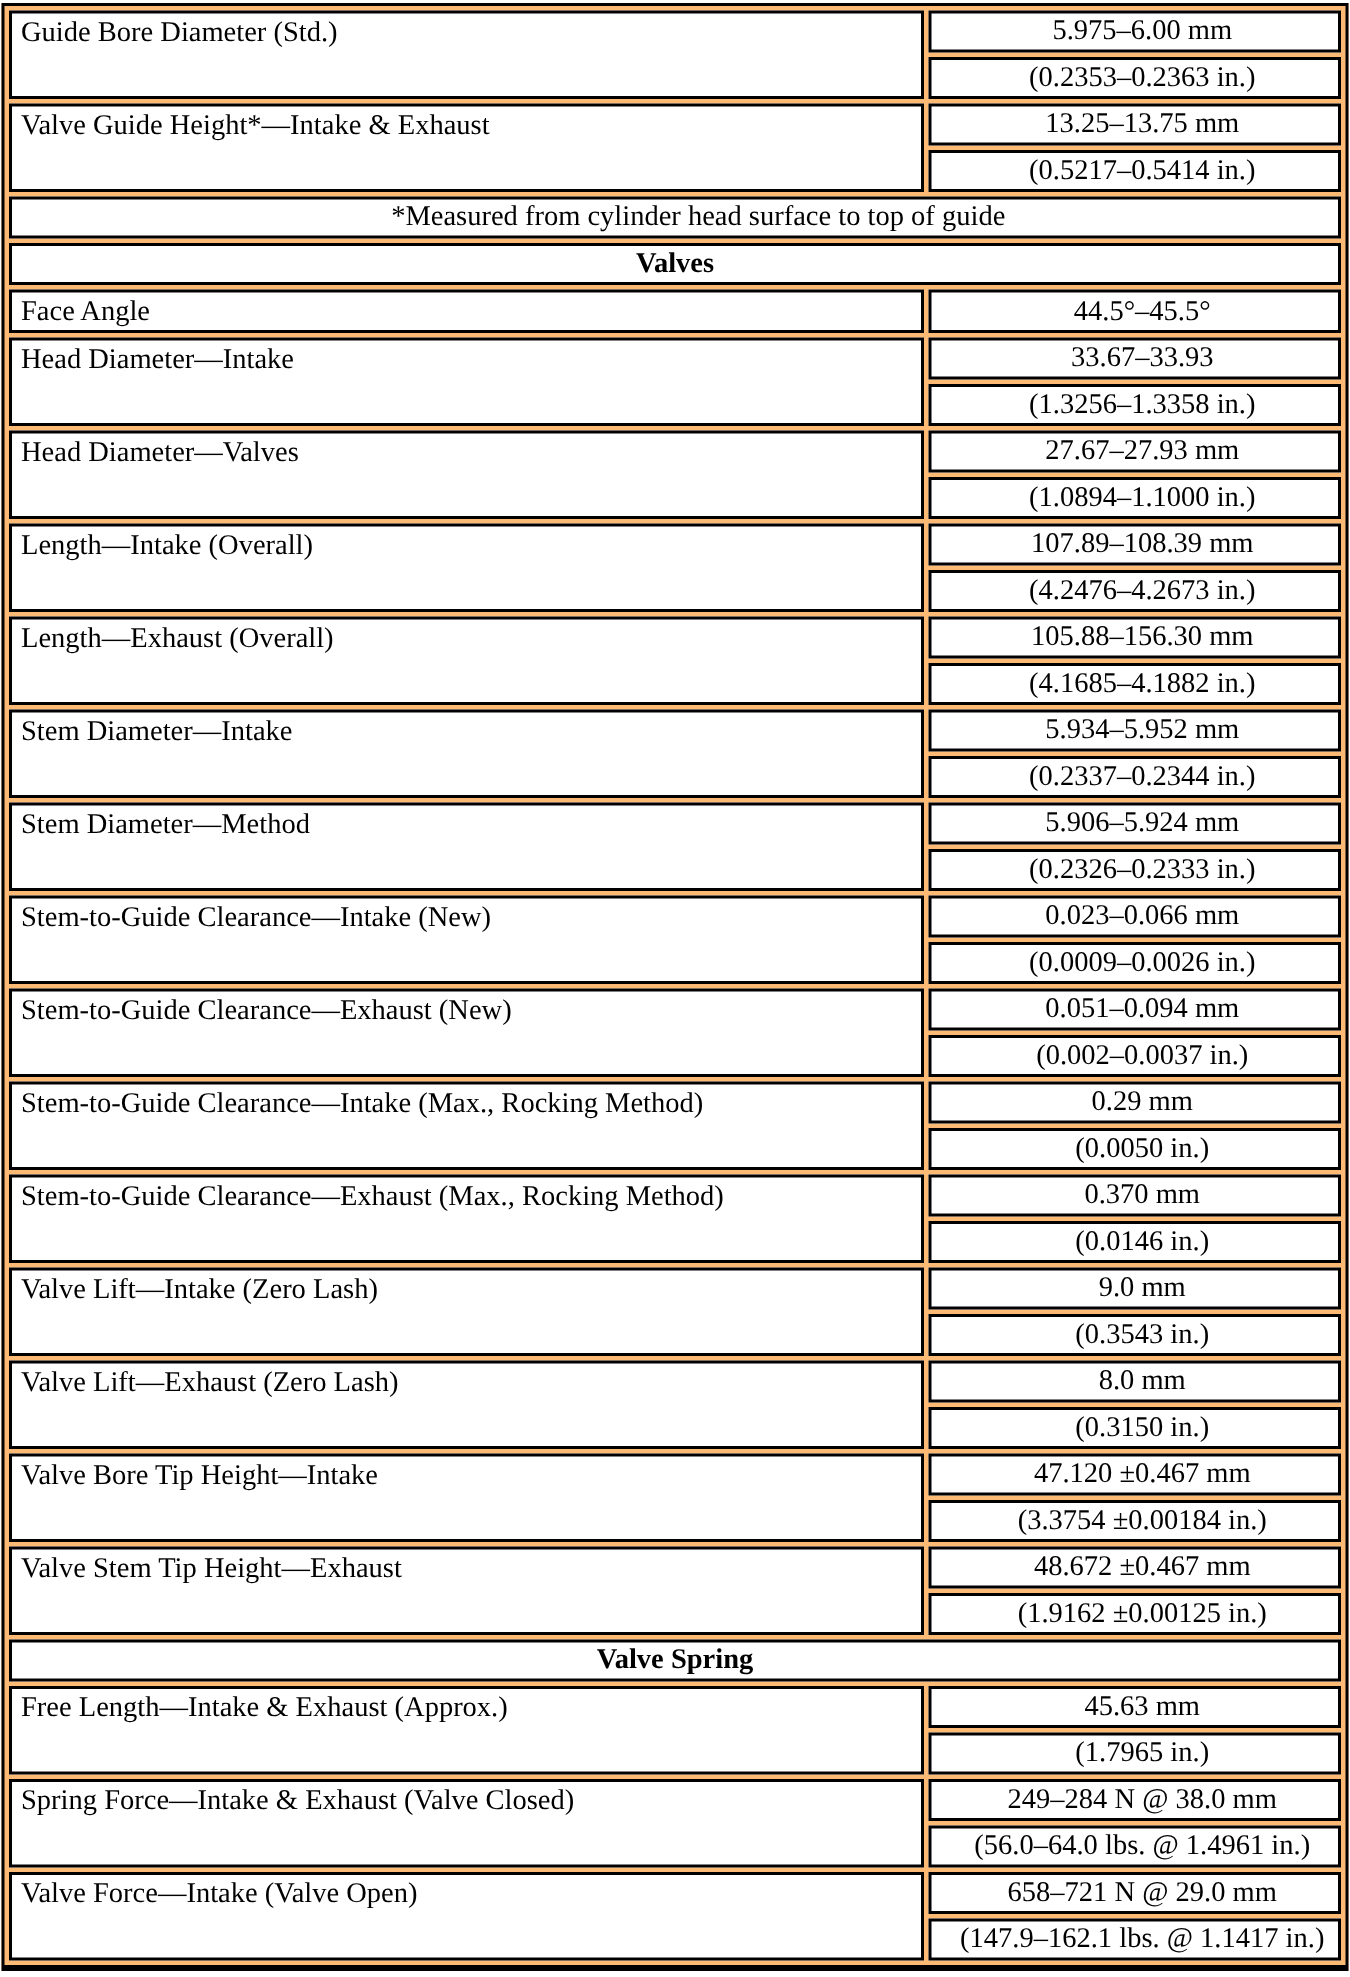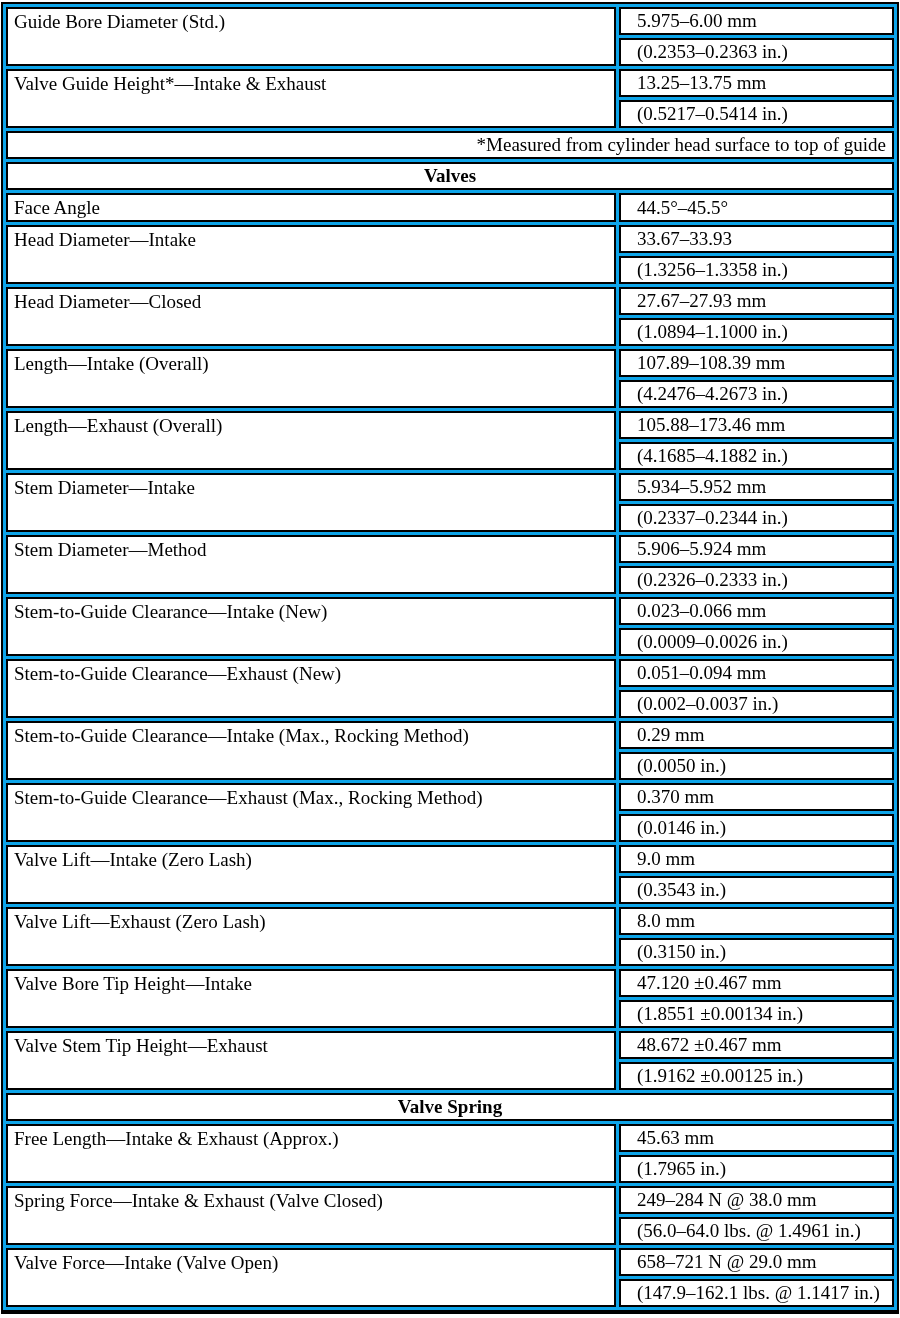--- a/index.html
+++ b/index.html
@@ -17,43 +17,43 @@
   }
   table.spec-table {
     border-collapse: separate;
     border-spacing: 3px;
     border-style: solid;
     border-color: #000000;
     border-width: 2px 2px 4px 2px;
     width: 898px;
     box-sizing: border-box;
     table-layout: fixed;
-    background: #0ea5e9;
+    background: #fdba74;
   }
   td {
     border: 2px solid #000000;
     font-size: 19px;
     line-height: 24px;
     padding: 0 6px;
     overflow: hidden;
     white-space: nowrap;
     background: #ffffff;
   }
   td.label-cell {
     vertical-align: top;
     text-align: left;
     padding-top: 1px;
   }
   td.value-cell {
-    text-align: left;
+    text-align: center;
     vertical-align: middle;
     padding-left: 16px;
   }
   td.note-cell {
-    text-align: right;
+    text-align: center;
     padding-left: 37px;
   }
   td.section-cell {
     text-align: center;
     font-weight: bold;
   }
   col.col-label { width: 610px; }
   col.col-value { width: auto; }
 </style>
 </head>
@@ -90,36 +90,36 @@
         <td class="value-cell">44.5°–45.5°</td>
       </tr>
       <tr>
         <td class="label-cell" rowspan="2">Head Diameter—Intake</td>
         <td class="value-cell">33.67–33.93</td>
       </tr>
       <tr>
         <td class="value-cell">(1.3256–1.3358 in.)</td>
       </tr>
       <tr>
-        <td class="label-cell" rowspan="2">Head Diameter—Closed</td>
+        <td class="label-cell" rowspan="2">Head Diameter—Valves</td>
         <td class="value-cell">27.67–27.93 mm</td>
       </tr>
       <tr>
         <td class="value-cell">(1.0894–1.1000 in.)</td>
       </tr>
       <tr>
         <td class="label-cell" rowspan="2">Length—Intake (Overall)</td>
         <td class="value-cell">107.89–108.39 mm</td>
       </tr>
       <tr>
         <td class="value-cell">(4.2476–4.2673 in.)</td>
       </tr>
       <tr>
         <td class="label-cell" rowspan="2">Length—Exhaust (Overall)</td>
-        <td class="value-cell">105.88–173.46 mm</td>
+        <td class="value-cell">105.88–156.30 mm</td>
       </tr>
       <tr>
         <td class="value-cell">(4.1685–4.1882 in.)</td>
       </tr>
       <tr>
         <td class="label-cell" rowspan="2">Stem Diameter—Intake</td>
         <td class="value-cell">5.934–5.952 mm</td>
       </tr>
       <tr>
         <td class="value-cell">(0.2337–0.2344 in.)</td>
@@ -171,21 +171,21 @@
         <td class="value-cell">8.0 mm</td>
       </tr>
       <tr>
         <td class="value-cell">(0.3150 in.)</td>
       </tr>
       <tr>
         <td class="label-cell" rowspan="2">Valve Bore Tip Height—Intake</td>
         <td class="value-cell">47.120 ±0.467 mm</td>
       </tr>
       <tr>
-        <td class="value-cell">(1.8551 ±0.00134 in.)</td>
+        <td class="value-cell">(3.3754 ±0.00184 in.)</td>
       </tr>
       <tr>
         <td class="label-cell" rowspan="2">Valve Stem Tip Height—Exhaust</td>
         <td class="value-cell">48.672 ±0.467 mm</td>
       </tr>
       <tr>
         <td class="value-cell">(1.9162 ±0.00125 in.)</td>
       </tr>
       <tr>
         <td colspan="2" class="section-cell">Valve Spring</td>

